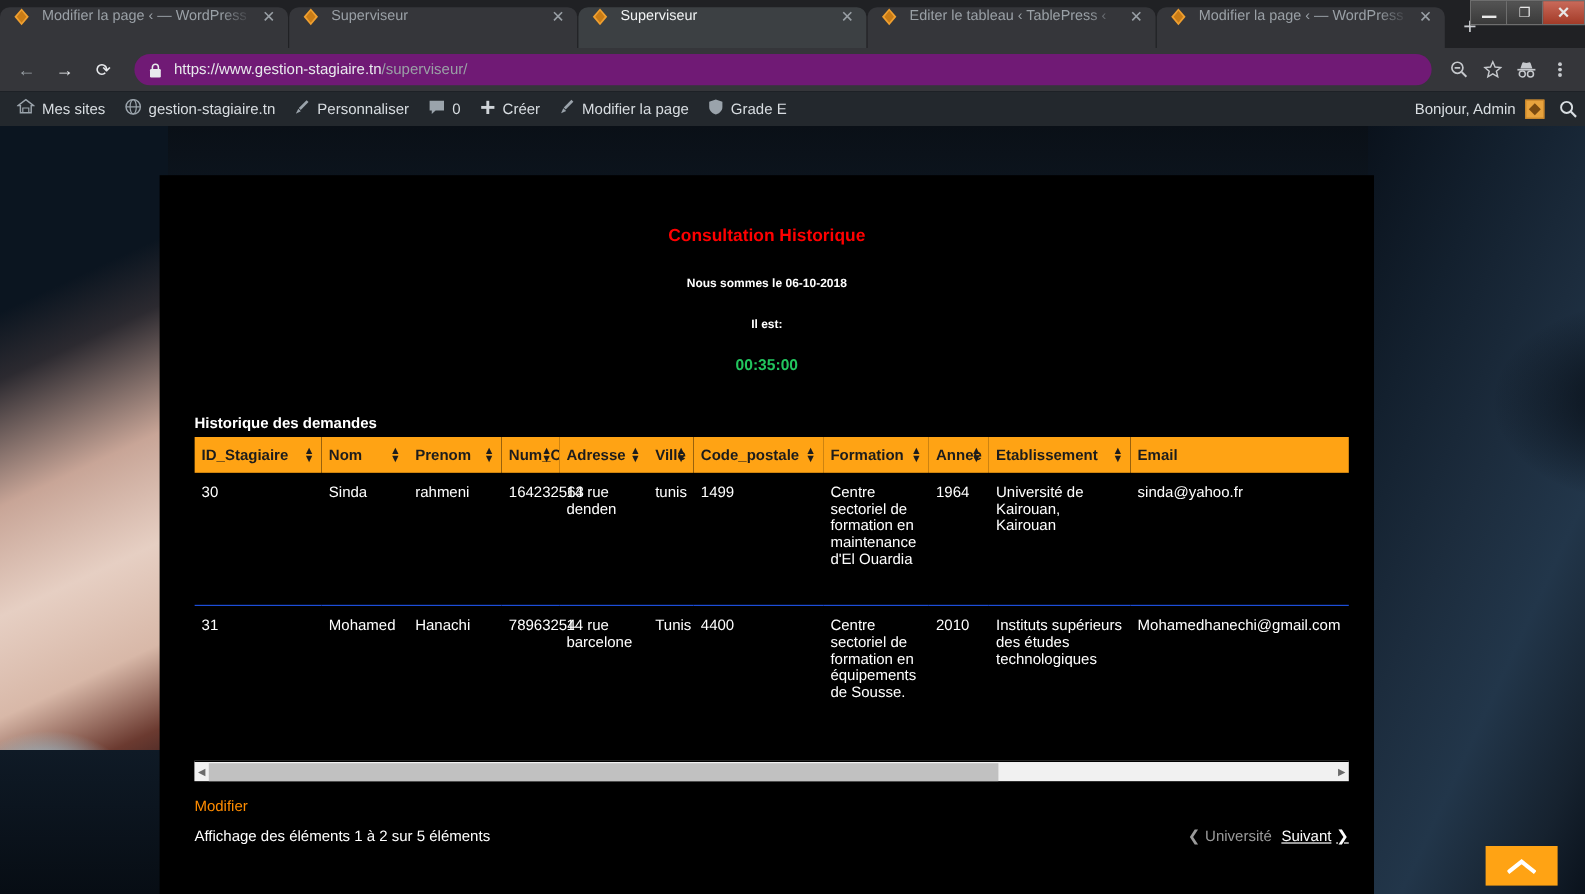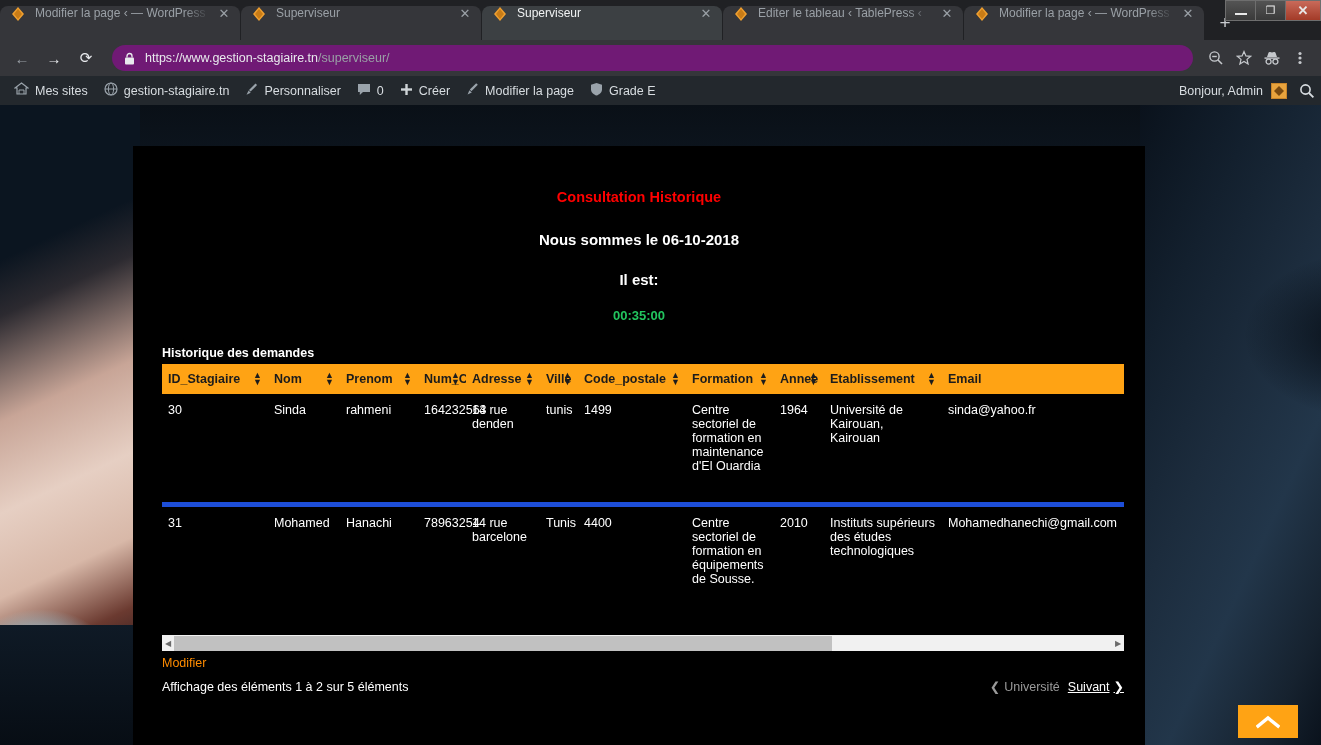--- a/index.html
+++ b/index.html
@@ -139,21 +139,21 @@
   .panel {
     position: absolute; top: 146px; left: 133px; width: 1012px; height: 599px;
     background: #000;
     overflow: hidden;
   }
   .pagetitle {
     color: #ff0000; font-weight: bold; font-size: 14.5px; text-align: center;
     margin-top: 43px;
   }
   .subline {
-    color: #ffffff; font-weight: bold; font-size: 15px; text-align: center;
+    color: #ffffff; font-weight: bold; font-size: 10px; text-align: center;
     margin-top: 26px;
   }
   .subline2 { margin-top: 23px; }
   .clock { color: #22c55e; font-weight: bold; font-size: 13px; text-align: center; margin-top: 20px; }
 
   
   .dt { position: absolute; left: 29px; top: 200px; width: 962px; }
   .dt-caption { color: #fff; font-size: 12.5px; font-weight: bold; margin-bottom: 4px; }
   .dt-top { display: flex; align-items: center; height: 26px; }
   .dt-length { color: #fff; font-size: 12.5px; font-weight: bold; display: flex; align-items: center; gap: 6px; }
@@ -183,21 +183,21 @@
     cursor: pointer;
   }
   table.dtable thead th .sortarrows {
     position: absolute; right: 6px; top: 50%; transform: translateY(-50%);
     font-size: 9px; line-height: 7px; color: #1c1c1c;
     display: flex; flex-direction: column;
   }
   table.dtable tbody td {
     color: #fff; font-size: 12.5px; vertical-align: top;
     padding: 9px 6px 9px 6px;
-    border-bottom: 5px solid #1d4ed8;
+    border-bottom: 1px solid #1d4ed8;
     background: #000;
   }
   table.dtable tbody tr.r1 td { height: 110px; }
   table.dtable tbody tr.r2 td { height: 130px; border-bottom: none; }
 
   
   .c0 { width: 106px; } .c1 { width: 72px; } .c2 { width: 78px; }
   .c3 { width: 48px; } .c4 { width: 74px; } .c5 { width: 38px; }
   .c6 { width: 108px; } .c7 { width: 88px; } .c8 { width: 50px; }
   .c9 { width: 118px; } .c10 { width: 350px; }
@@ -211,21 +211,21 @@
     width: 12px; display: flex; align-items: center; justify-content: center;
     color: #6b6b6b; font-size: 8px;
   }
   .hscroll .track { flex: 1 1 auto; position: relative; }
   .hscroll .thumb {
     position: absolute; left: 0; top: 1px; height: 15px; width: 658px;
     background: #c1c1c1;
   }
 
   .dt-modifier {
-    color: #ff8c00; font-size: 12.5px; margin-top: 5px; text-decoration: none;
+    color: #ff8c00; font-size: 12.5px; margin-top: 14px; text-decoration: none;
     display: inline-block;
   }
   .dt-bottom { display: flex; align-items: center; margin-top: 8px; }
   .dt-info { color: #fff; font-size: 12.5px; }
   .dt-paginate { margin-left: auto; display: flex; align-items: center; gap: 8px; font-size: 12.5px; }
   .pg-prev { color: #9a9a9a; display: flex; align-items: center; gap: 4px; }
   .pg-next { color: #ffffff; display: flex; align-items: center; gap: 4px; text-decoration: underline; }
 
   
   .scrolltop {

